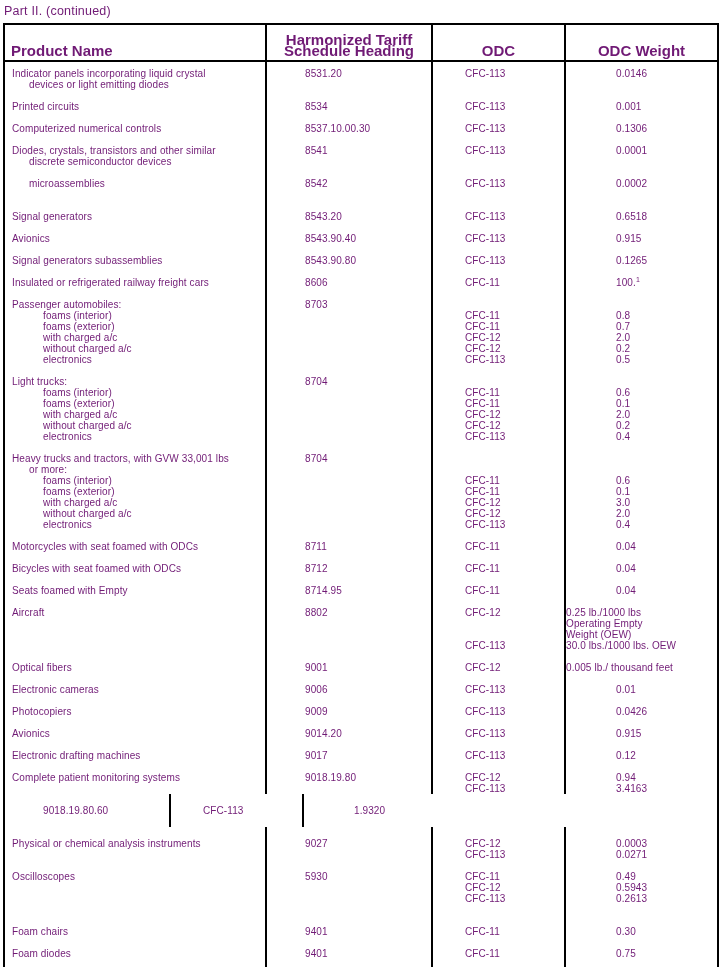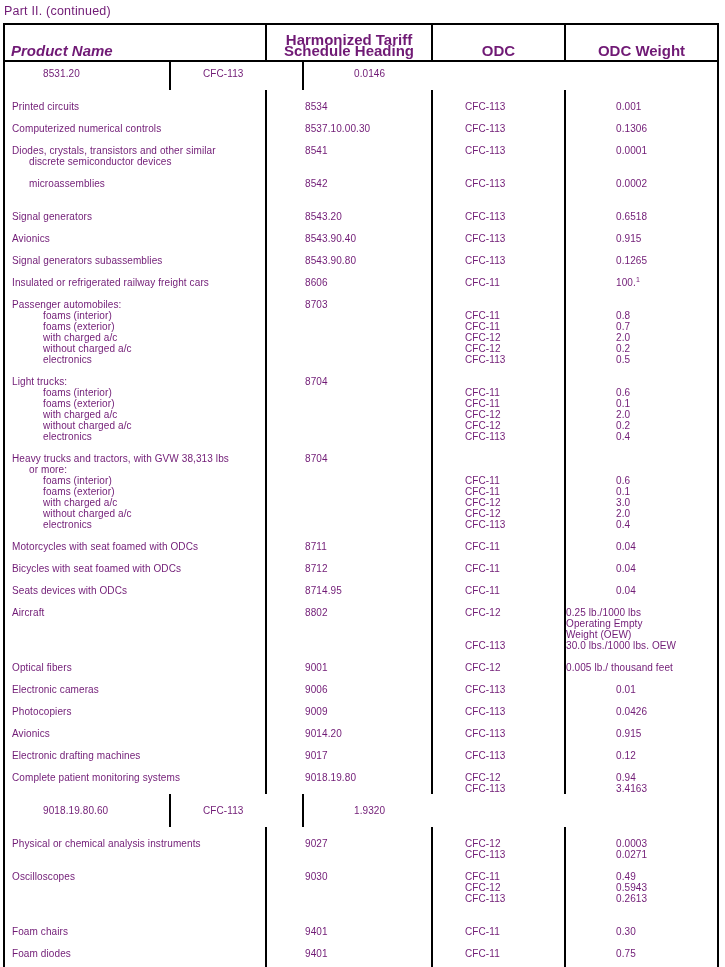--- a/index.html
+++ b/index.html
@@ -38,21 +38,21 @@
   .thead .td {
     height: 35px;
     display: flex;
     flex-direction: column;
     justify-content: flex-end;
     padding-bottom: 4px;
     font-weight: bold;
     font-size: 15px;
     line-height: 11px;
   }
-  .thead .c1 { padding-left: 6px; font-style: italic; }
+  .thead .c1 { padding-left: 6px; }
   .thead .c2, .thead .c3, .thead .c4 { text-align: center; }
 
   .ln {
     height: 11px;
     line-height: 11px;
     font-size: 10px;
     white-space: nowrap;
     letter-spacing: 0.1px;
   }
   .tr.data .td { padding-top: 11px; }
@@ -91,20 +91,24 @@
       </div>
       <div class="td c3">
         <span>ODC</span>
       </div>
       <div class="td c4">
         <span>ODC Weight</span>
       </div>
     </div>
     <div id="tbody">
         <div class="tr data first">
+          <div class="td c1">
+            <div class="ln ind0">Indicator panels incorporating liquid crystal</div>
+            <div class="ln ind1">devices or light emitting diodes</div>
+          </div>
           <div class="td c2">
             <div class="ln">8531.20</div>
             <div class="ln">&nbsp;</div>
           </div>
           <div class="td c3">
             <div class="ln">CFC-113</div>
             <div class="ln">&nbsp;</div>
           </div>
           <div class="td c4">
             <div class="ln">0.0146</div>
@@ -293,21 +297,21 @@
             <div class="ln">&nbsp;</div>
             <div class="ln">0.6</div>
             <div class="ln">0.1</div>
             <div class="ln">2.0</div>
             <div class="ln">0.2</div>
             <div class="ln">0.4</div>
           </div>
         </div>
         <div class="tr data">
           <div class="td c1">
-            <div class="ln ind0">Heavy trucks and tractors, with GVW 38,313 lbs</div>
+            <div class="ln ind0">Heavy trucks and tractors, with GVW 33,001 lbs</div>
             <div class="ln ind1">or more:</div>
             <div class="ln ind2">foams (interior)</div>
             <div class="ln ind2">foams (exterior)</div>
             <div class="ln ind2">with charged a/c</div>
             <div class="ln ind2">without charged a/c</div>
             <div class="ln ind2">electronics</div>
           </div>
           <div class="td c2">
             <div class="ln">8704</div>
             <div class="ln">&nbsp;</div>
@@ -359,21 +363,21 @@
           </div>
           <div class="td c3">
             <div class="ln">CFC-11</div>
           </div>
           <div class="td c4">
             <div class="ln">0.04</div>
           </div>
         </div>
         <div class="tr data">
           <div class="td c1">
-            <div class="ln ind0">Seats devices with ODCs</div>
+            <div class="ln ind0">Seats foamed with Empty</div>
           </div>
           <div class="td c2">
             <div class="ln">8714.95</div>
           </div>
           <div class="td c3">
             <div class="ln">CFC-11</div>
           </div>
           <div class="td c4">
             <div class="ln">0.04</div>
           </div>
@@ -524,21 +528,21 @@
             <div class="ln">0.0271</div>
           </div>
         </div>
         <div class="tr data">
           <div class="td c1">
             <div class="ln ind0">Oscilloscopes</div>
             <div class="ln ind0">&nbsp;</div>
             <div class="ln ind0">&nbsp;</div>
           </div>
           <div class="td c2">
-            <div class="ln">9030</div>
+            <div class="ln">5930</div>
             <div class="ln">&nbsp;</div>
             <div class="ln">&nbsp;</div>
           </div>
           <div class="td c3">
             <div class="ln">CFC-11</div>
             <div class="ln">CFC-12</div>
             <div class="ln">CFC-113</div>
           </div>
           <div class="td c4">
             <div class="ln">0.49</div>

